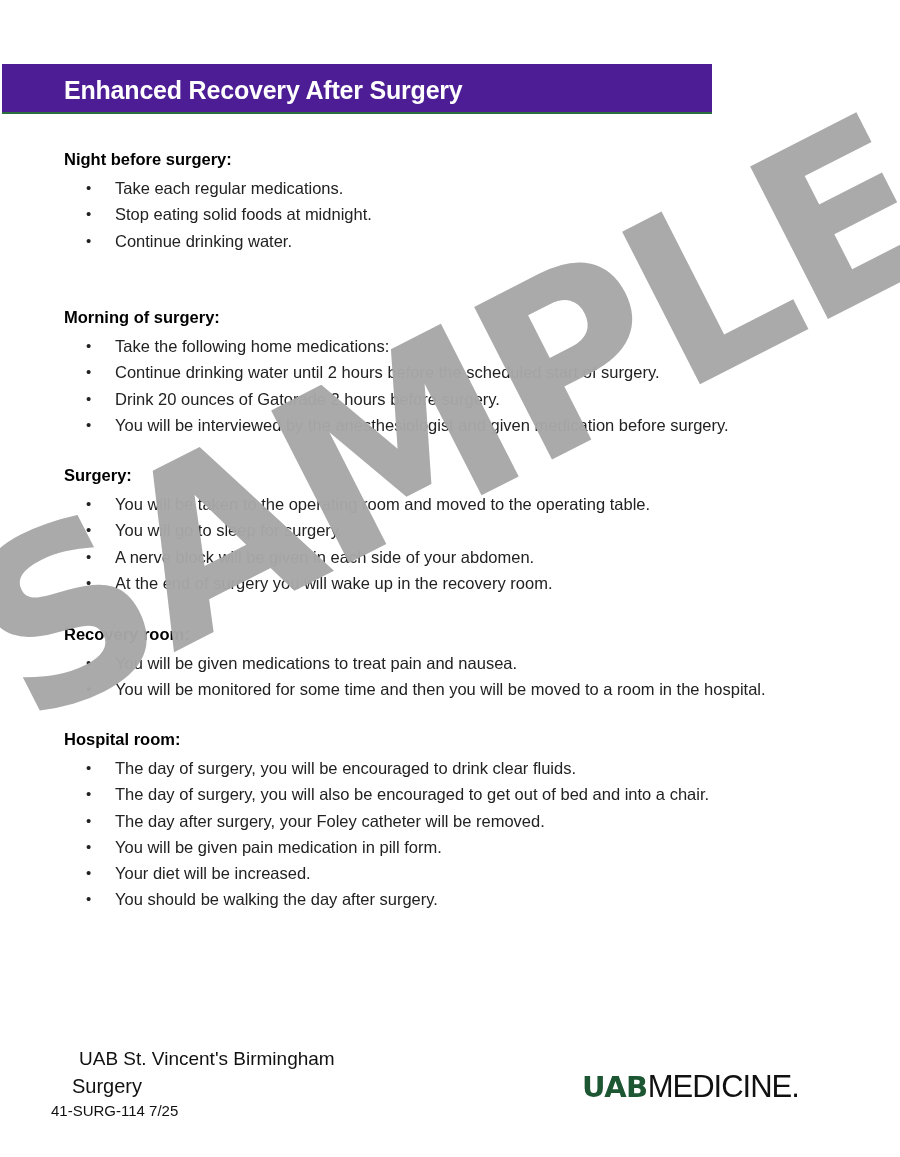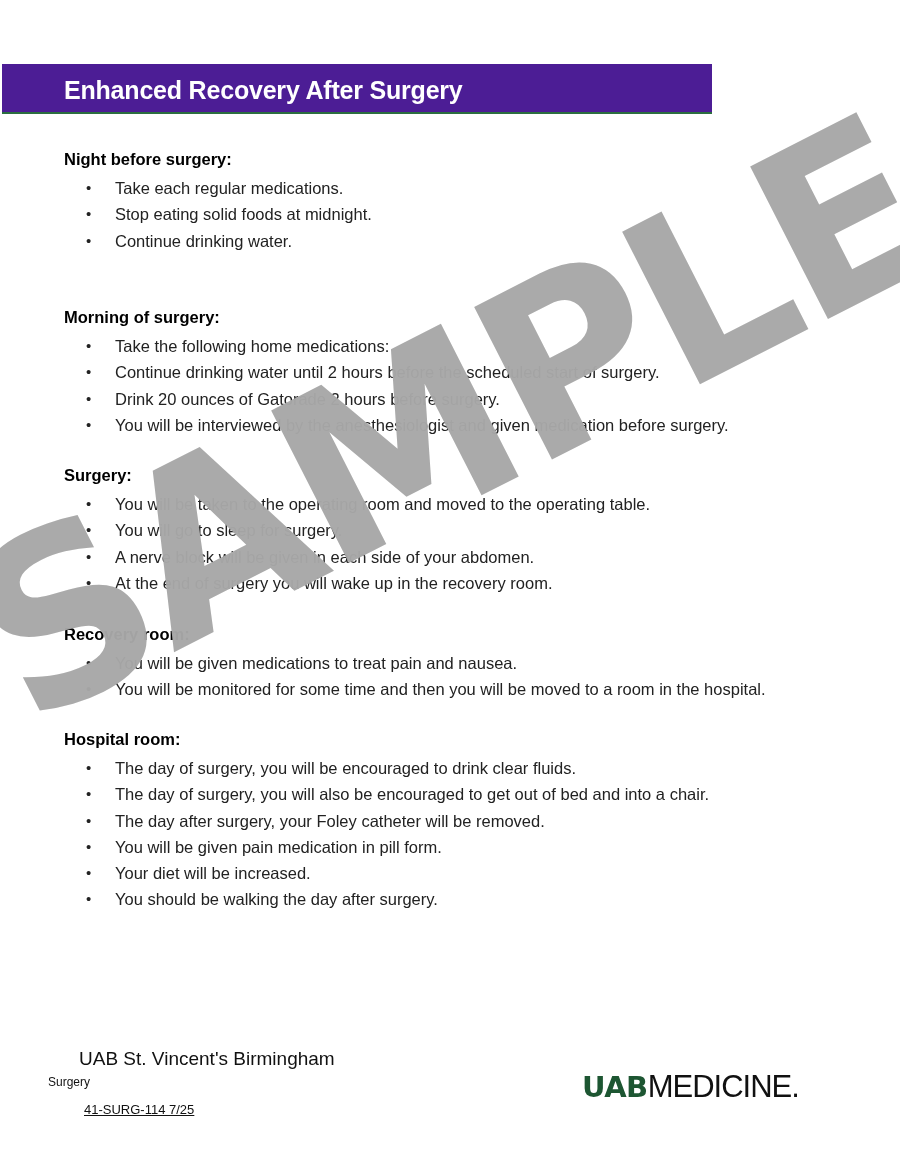--- a/index.html
+++ b/index.html
@@ -5,22 +5,22 @@
   html, body { margin:0; padding:0; background:#ffffff; }
   body { width:900px; height:1157px; position:relative; overflow:hidden; font-family:"Liberation Sans", sans-serif; color:#222; }
   .banner { position:absolute; left:2px; top:64px; width:710px; height:48px; background:#4c1d95; border-bottom:2px solid #2c6e40; }
   .banner h1 { margin:0; position:absolute; left:62px; top:12px; font-size:25px; font-weight:bold; color:#fff; letter-spacing:-0.2px; }
   .section { position:absolute; left:64px; }
   .section h2 { margin:0; font-size:16.5px; font-weight:bold; color:#000000; line-height:20px; }
   .section ul { list-style:none; margin:6px 0 0 0; padding:0; }
   .section li { position:relative; padding-left:51px; font-size:16.5px; line-height:26.3px; color:#222; white-space:nowrap; }
   .section li::before { content:"•"; position:absolute; left:22px; top:0; font-size:15px; }
   .footer-org { position:absolute; left:79px; top:1048px; font-size:19px; color:#111; }
-  .footer-dept { position:absolute; left:48px; top:1075px; font-size:12px; color:#111; }
-  .footer-code { position:absolute; left:84px; top:1102px; font-size:13px; color:#111;text-decoration:underline; }
+  .footer-dept { position:absolute; left:72px; top:1075px; font-size:20px; color:#111; }
+  .footer-code { position:absolute; left:51px; top:1102px; font-size:15px; color:#111; }
   .logo { position:absolute; left:582px; top:1064px; font-size:31px; letter-spacing:-1px; line-height:45px; }
   .logo .uab { font-weight:900; color:#1d5632; font-family:"DejaVu Sans", sans-serif; font-size:29px; letter-spacing:-0.5px; }
   .logo .med { color:#111; font-family:"Liberation Sans", sans-serif; }
   .watermark { position:absolute; left:450px; top:420px; transform:translate(-50%,-50%) rotate(-27deg); font-family:"DejaVu Sans", sans-serif; font-weight:bold; font-size:235px; color:#a8a8a8; opacity:0.97; letter-spacing:-6px; pointer-events:none; white-space:nowrap; }
 </style>
 </head>
 <body>
 
 <div class="banner">
   <h1>Enhanced Recovery After Surgery</h1>

